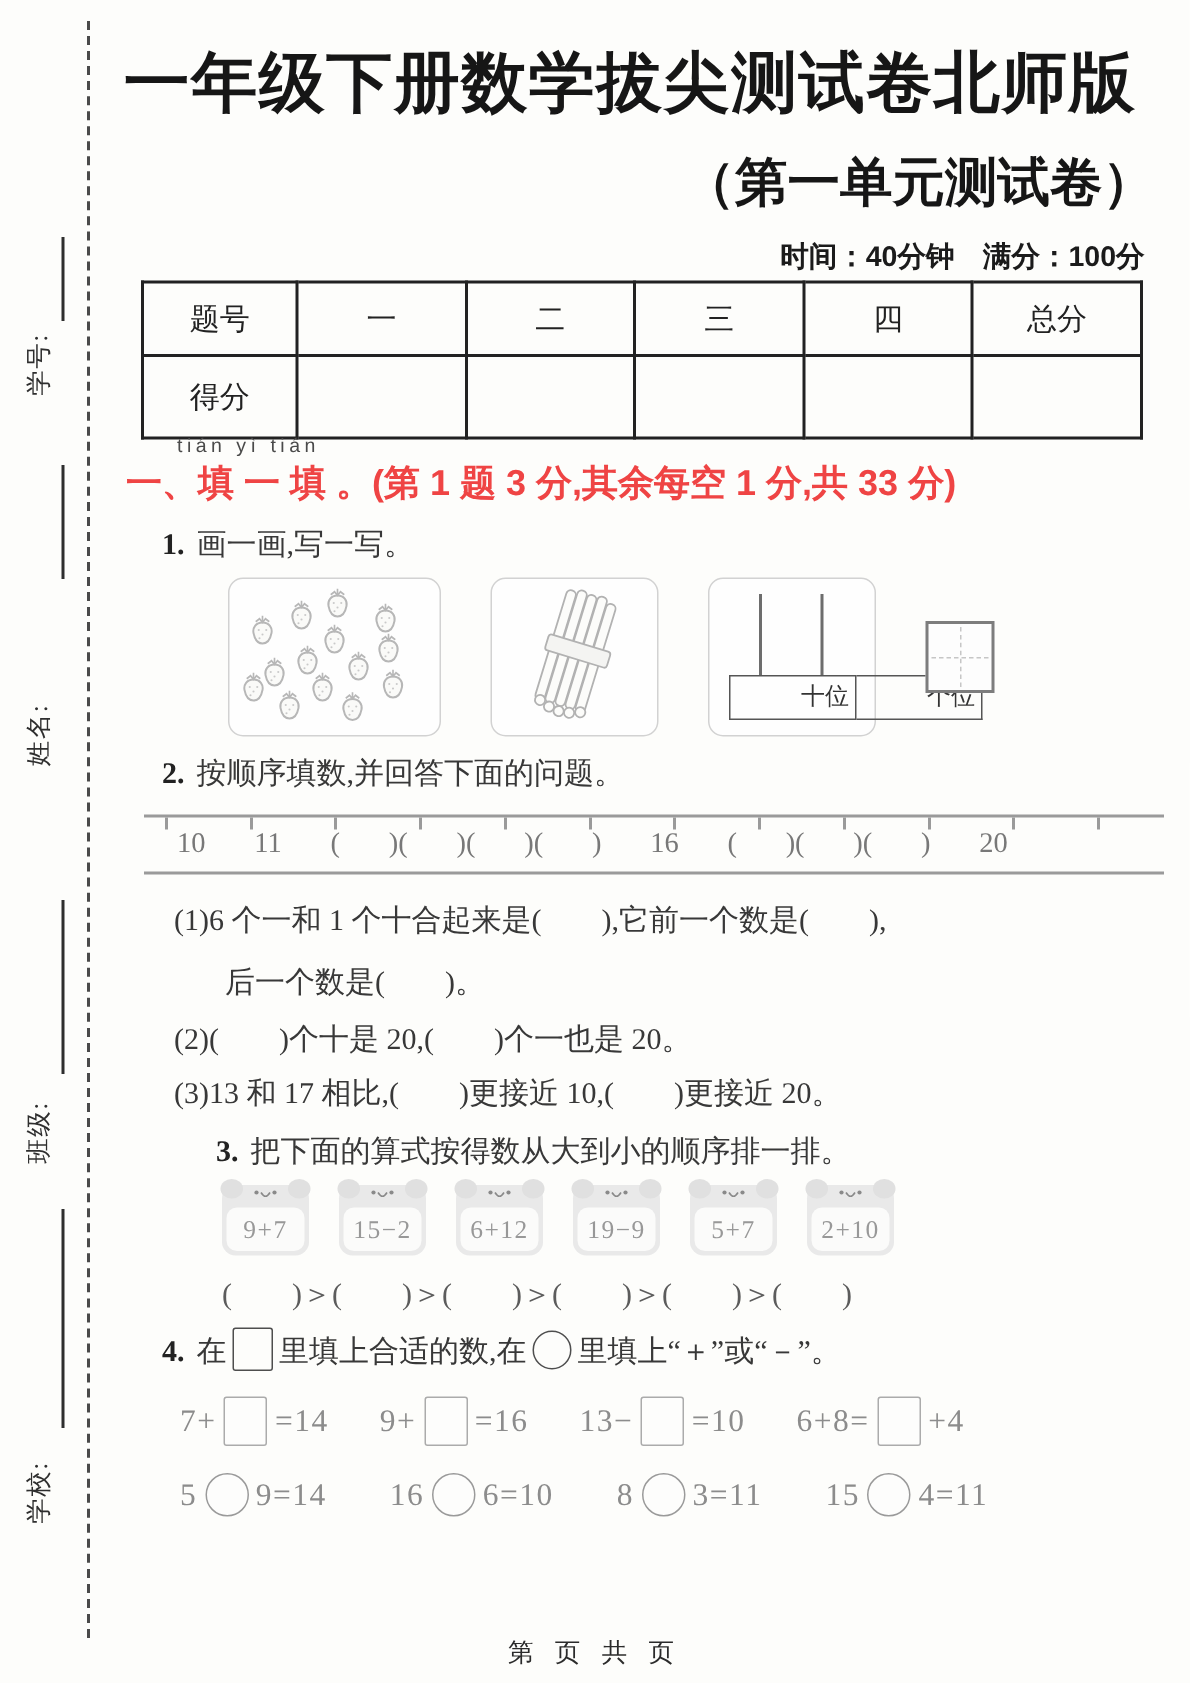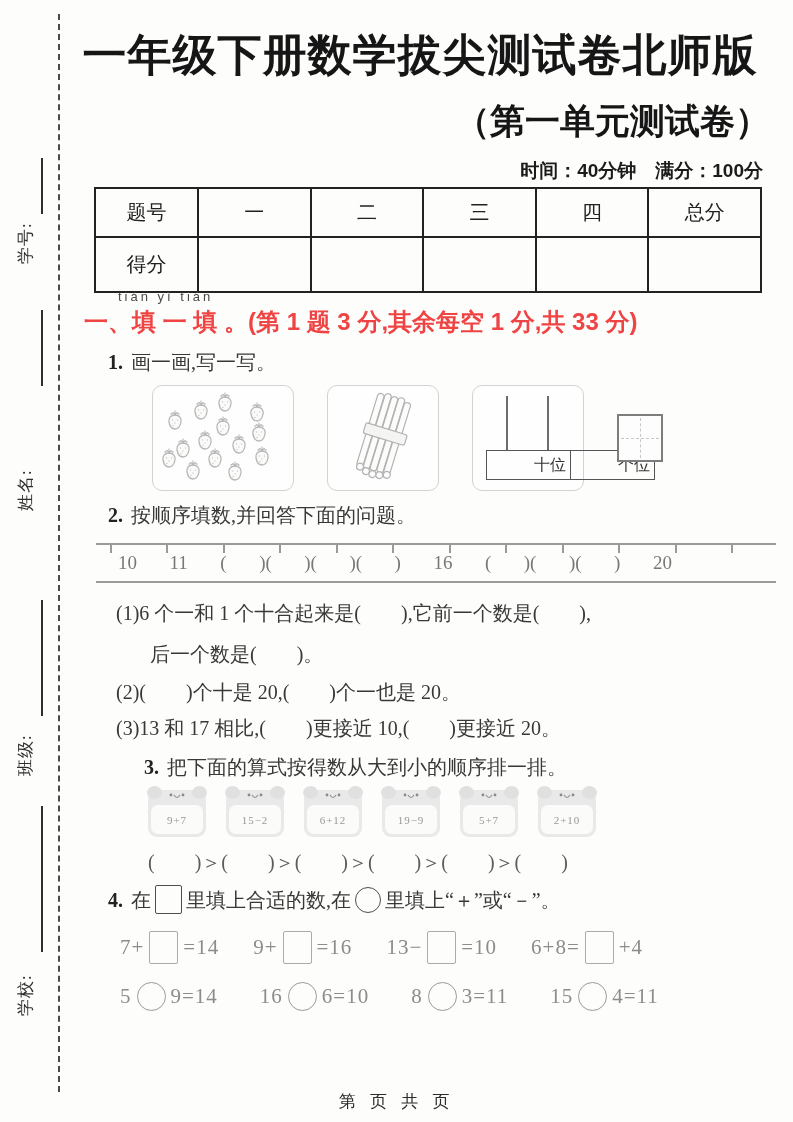--- a/index.html
+++ b/index.html
@@ -78,21 +78,21 @@
   .subq{position:absolute; font-size:20px; color:#383838; white-space:nowrap;}
   
   .cards{position:absolute; left:148px; top:790px; display:flex; gap:20px;}
   .card{position:relative; width:58px; height:47px; background:#e9e9e9; border-radius:9px;}
   .card:before,.card:after{content:""; position:absolute; top:-4px; width:15px; height:13px; border-radius:50%; background:#e0e0e0;}
   .card:before{left:-1px;} .card:after{right:-1px;}
   .card .face{position:absolute; top:2px; left:50%; transform:translateX(-50%);}
   .card .val{
     position:absolute; left:3px; right:3px; top:15px; bottom:3px;
     background:#fbfbfa; border-radius:7px; display:flex; align-items:center; justify-content:center;
-    font-size:11px; color:#989898; letter-spacing:1px;
+    font-size:17px; color:#989898; letter-spacing:1px;
   }
   .ordering{position:absolute; left:148px; top:849px; font-size:20px; color:#5c5c5c; white-space:nowrap;}
   
   .inl-sq{display:inline-block; width:25px; height:27px; border:1.5px solid #4e4e4e; border-radius:2px; vertical-align:-7px; margin:0 4px;}
   .inl-ci{display:inline-block; width:24px; height:24px; border:1.5px solid #4e4e4e; border-radius:50%; vertical-align:-6px; margin:0 4px;}
   .eqrow{position:absolute; left:120px; display:flex; color:#8c8c8c; font-size:21px; letter-spacing:1px;}
   .eqrow .eq{display:flex; align-items:center; white-space:pre;}
   .eq .box{width:27px; height:31px; border:1.5px solid #ababab; border-radius:2px; margin:0 5px; background:#fdfdfc;}
   .eq .circ{width:27px; height:27px; border:1.5px solid #9a9a9a; border-radius:50%; margin:0 5px; background:#fdfdfc;}
   .row1{top:931px; gap:34px;}

